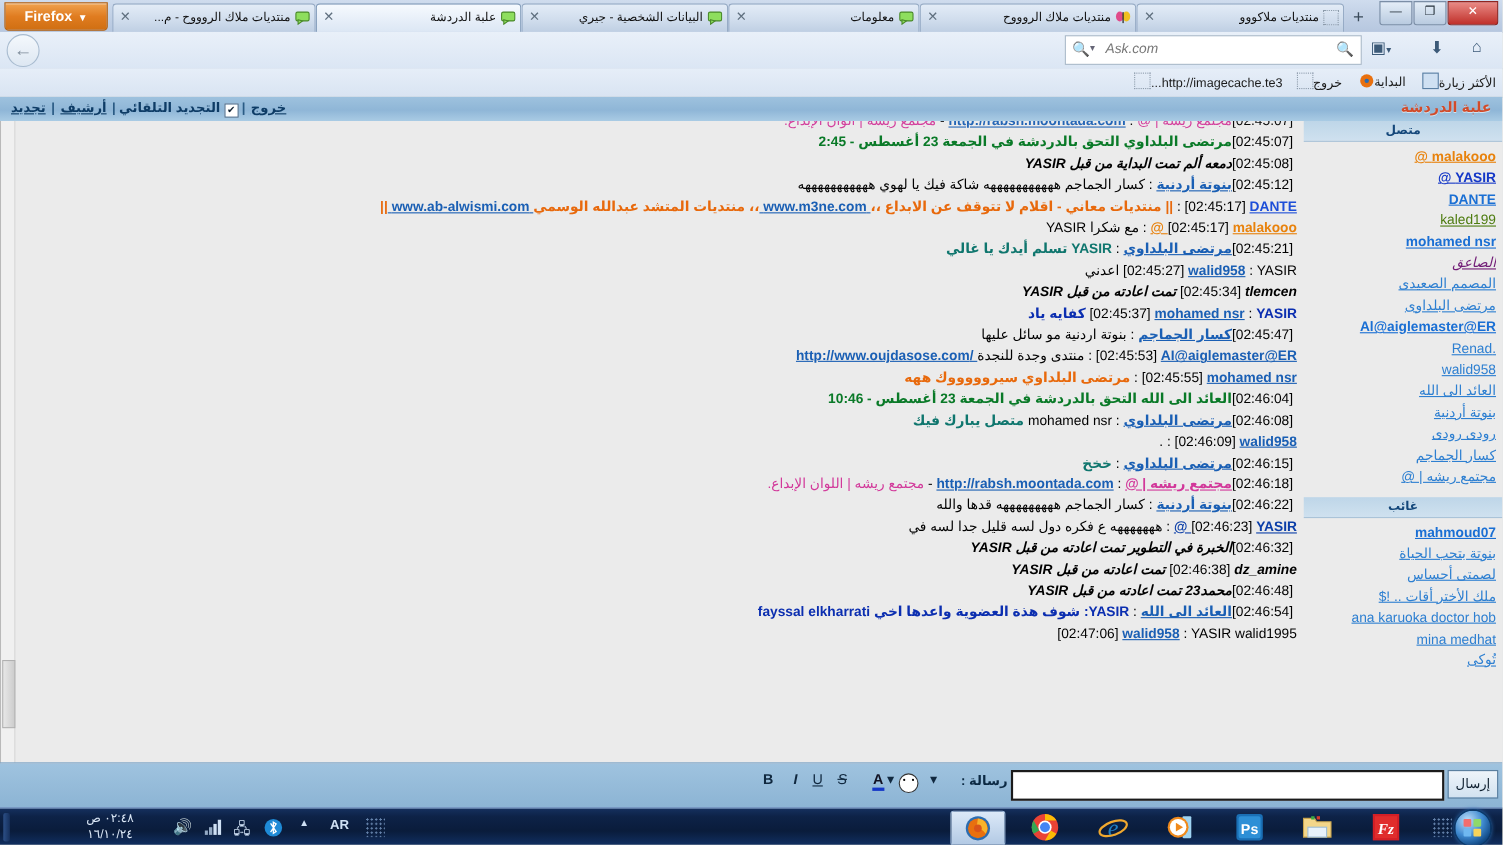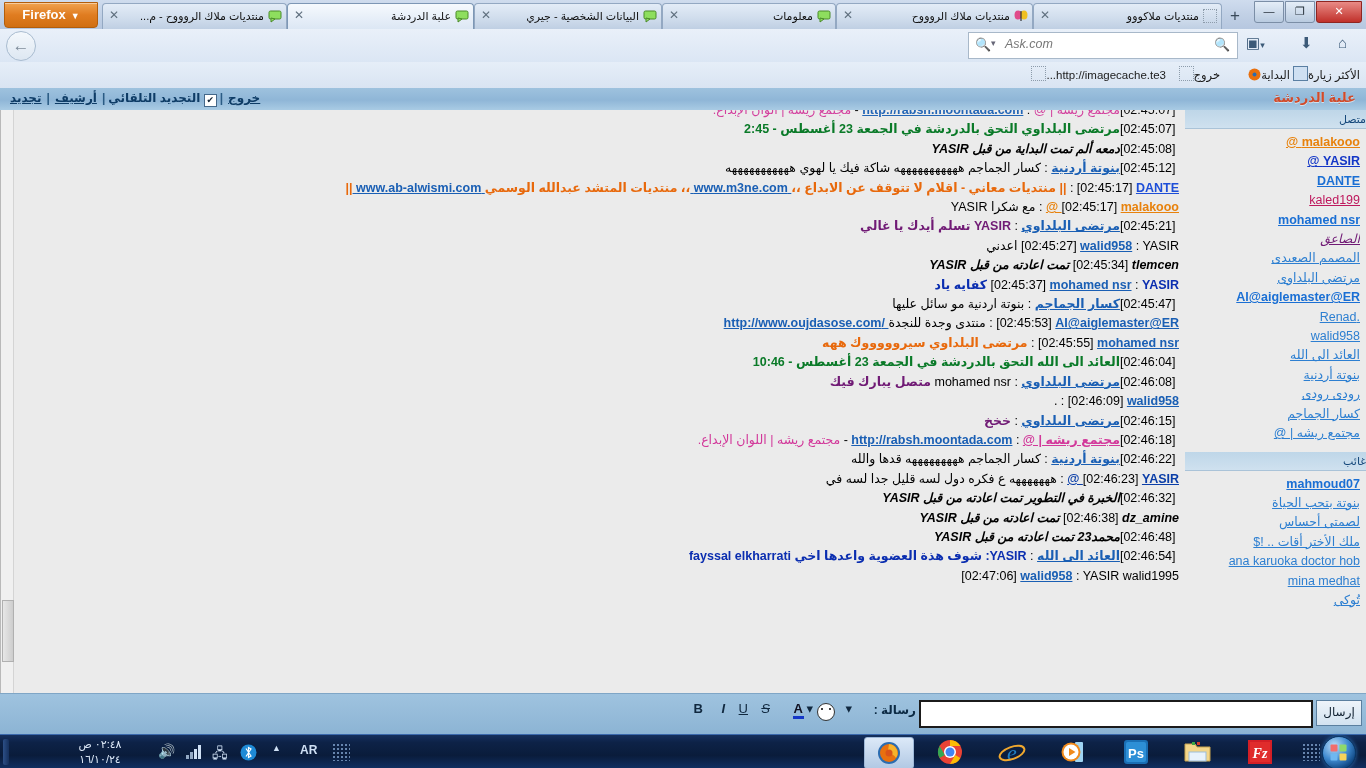--- a/index.html
+++ b/index.html
@@ -92,34 +92,34 @@
   .msg{font-size:12.5px;line-height:19.4px;color:#000;text-align:right;direction:rtl;
     white-space:nowrap;overflow:hidden;padding-right:2px;}
   .ts{color:#000;direction:ltr;unicode-bidi:embed;}
   .user{text-decoration:underline;font-weight:bold;}
   .u-orange{color:#e8820c;}
   .u-blue{color:#1d4ed8;}
   .u-dblue{color:#0b3ea8;}
   .u-link{color:#1a5fb4;}
   .u-pink{color:#d2389a;}
   .body-black{color:#000;}
-  .body-red{color:#701a75;font-weight:bold;}
+  .body-red{color:#0f766e;font-weight:bold;}
   .body-blue{color:#0b2eb0;font-weight:bold;}
   .body-orange{color:#e8690c;font-weight:bold;}
   .body-pink{color:#d2389a;}
   .join{color:#0a7a28;font-weight:bold;}
   .ital{font-style:italic;font-weight:bold;}
   .lnk{color:#1a5fb4;text-decoration:underline;font-weight:bold;}
   
   #chatsb{position:absolute;left:0;top:0;width:12px;bottom:0;background:#f0f0f0;border-right:1px solid #d4d4d4;}
   #chatsb .thumb{position:absolute;left:1px;top:490px;width:10px;height:60px;
     background:linear-gradient(to right,#e7e7e7,#cdcdcd);border:1px solid #b0b0b0;}
   
   #sidebar{position:absolute;right:0;top:22px;width:181px;bottom:40px;background:#ebebeb;overflow:hidden;}
-  .sb-head{height:18px;line-height:18px;text-align:right;font-size:11px;font-weight:normal;
+  .sb-head{height:18px;line-height:18px;text-align:center;font-size:11px;font-weight:bold;
     color:#14477a;background:linear-gradient(to bottom,#bed6e8,#cfe1ef);border-bottom:1px solid #aac3d8;}
   .sb-list{padding:4px 6px 0 2px;}
   .sb-item{font-size:12.5px;line-height:19.4px;text-align:right;white-space:nowrap;
     overflow:hidden;text-decoration:underline;}
   
   #inputbar{position:absolute;left:0;right:0;bottom:0;height:40px;
     background:linear-gradient(to bottom,#9fc3df,#8cb4d4);border-top:1px solid #7fa6c6;}
   #sendbtn{position:absolute;right:4px;top:6px;width:44px;height:24px;
     background:linear-gradient(to bottom,#eef4fa,#d2e2f0);border:1px solid #5b7f9f;
     font-size:12px;line-height:23px;text-align:center;color:#102030;}
@@ -228,21 +228,21 @@
       <span class="smag">🔍</span>
     </div>
     <div class="navicons" style="left:1246px;">▣<span style="font-size:9px;">▾</span></div>
     <div class="navicons" style="left:1300px;">⬇</div>
     <div class="navicons" style="left:1338px;">⌂</div>
   </div>
 
   <div id="bookmarks">
     <div id="bm-holder">
         <div class="bm" style="right: 6px;"><span>الأكثر زيارة</span><span class="bi" style="border:1px solid #5a7fa3;background:#cfe0f2;"></span></div>
-        <div class="bm" style="right: 76px;"><span>البداية</span><span class="bi" style="border:none;"><svg width="13" height="13" viewBox="0 0 13 13">
+        <div class="bm" style="right: 88px;"><span>البداية</span><span class="bi" style="border:none;"><svg width="13" height="13" viewBox="0 0 13 13">
               <circle cx="6.5" cy="6.5" r="6" fill="#e8700f"></circle>
               <circle cx="6.5" cy="6.5" r="2" fill="#2b6cb0"></circle>
             </svg></span></div>
         <div class="bm" style="right: 146px;"><span>خروج</span><span class="bi"></span></div>
         <div class="bm" style="right: 200px;"><span>http://imagecache.te3...</span><span class="bi"></span></div>
       </div>
   </div>
 
   <div id="page">
 
@@ -286,21 +286,21 @@
           <div class="msg"><span class="ts">[02:47:06] </span><span class="user u-link">walid958</span><span class="body-black"> : </span><span class="body-black">YASIR walid1995</span></div>
         </div>
     </div>
 
     <div id="sidebar">
       <div class="sb-head">متصل</div>
       <div class="sb-list" id="online-holder">
           <div class="sb-item" style="color: rgb(232, 130, 12); font-weight: bold;">malakooo @</div>
           <div class="sb-item" style="color: rgb(20, 55, 199); font-weight: bold;">YASIR @</div>
           <div class="sb-item" style="color: rgb(26, 111, 212); font-weight: bold;">DANTE</div>
-          <div class="sb-item" style="color: #be185d;">kaled199</div>
+          <div class="sb-item" style="color: #4d7c0f;">kaled199</div>
           <div class="sb-item" style="color: rgb(26, 111, 212); font-weight: bold;">mohamed nsr</div>
           <div class="sb-item" style="color: #701a75; font-style: italic;">الصاعق</div>
           <div class="sb-item" style="color: rgb(45, 127, 209);">المصمم الصعيدى</div>
           <div class="sb-item" style="color: rgb(45, 127, 209);">مرتضى البلداوى</div>
           <div class="sb-item" style="color: rgb(26, 111, 212); font-weight: bold;">Al@aiglemaster@ER</div>
           <div class="sb-item" style="color: rgb(45, 127, 209);">.Renad</div>
           <div class="sb-item" style="color: rgb(45, 127, 209);">walid958</div>
           <div class="sb-item" style="color: rgb(45, 127, 209);">العائد الى الله</div>
           <div class="sb-item" style="color: rgb(45, 127, 209);">بنوتة أردنية</div>
           <div class="sb-item" style="color: rgb(45, 127, 209);">رودى رودى</div>

